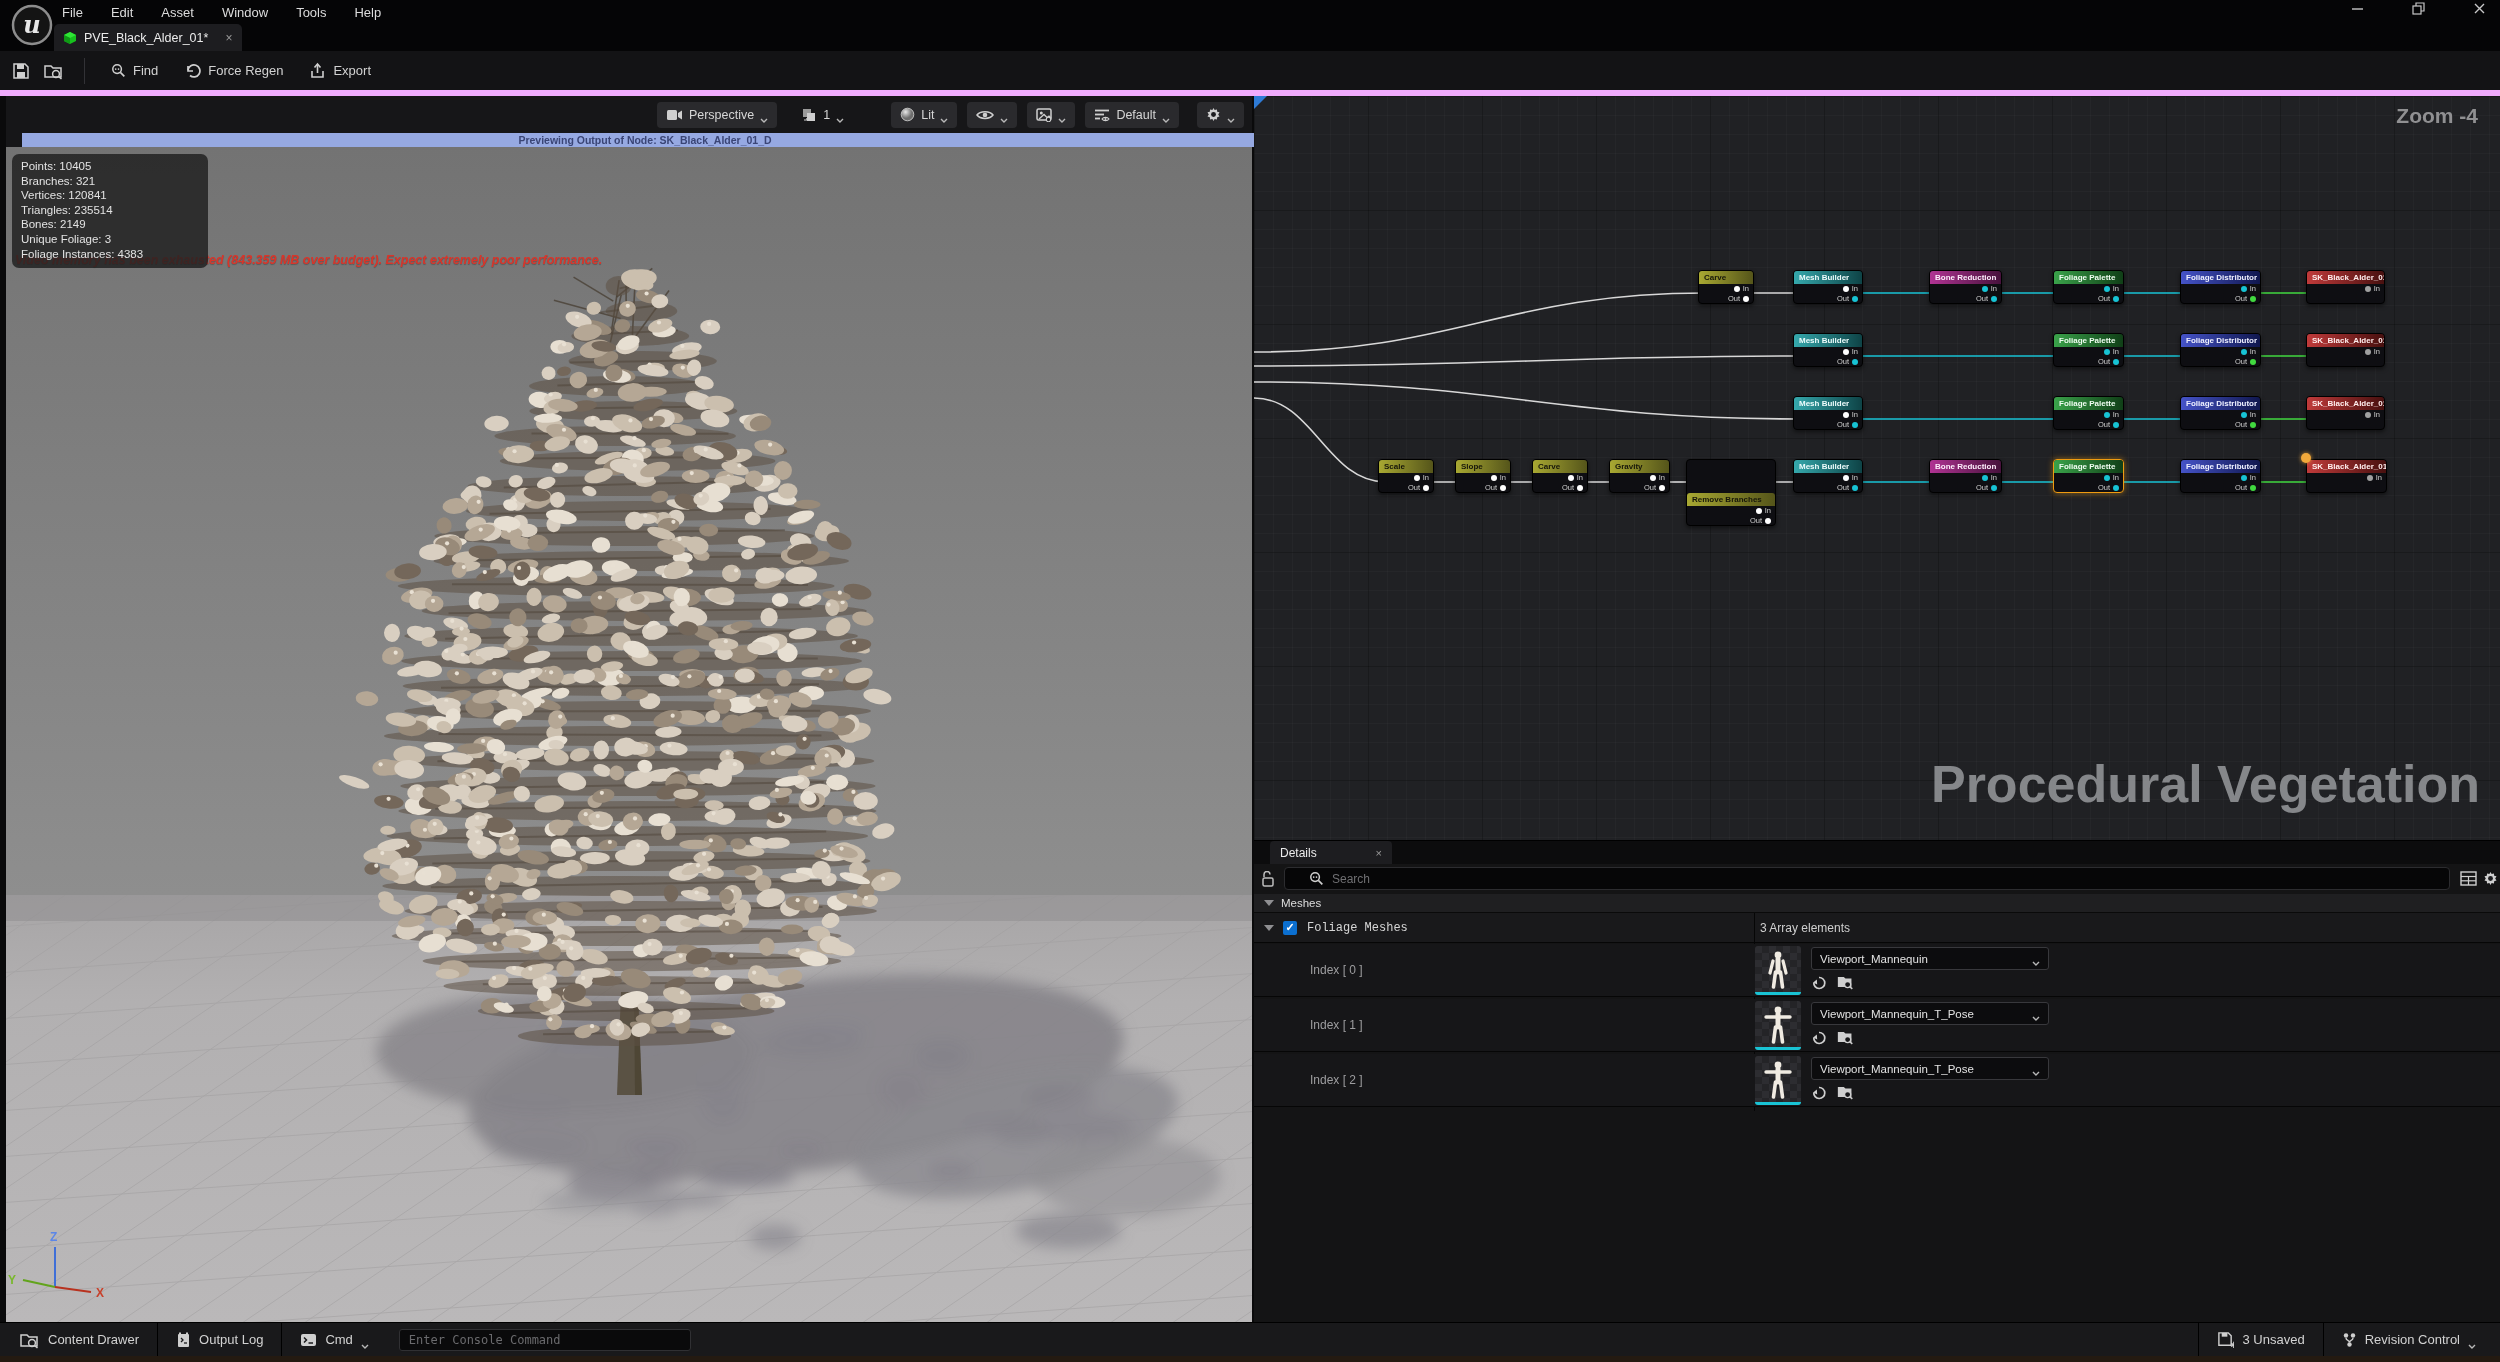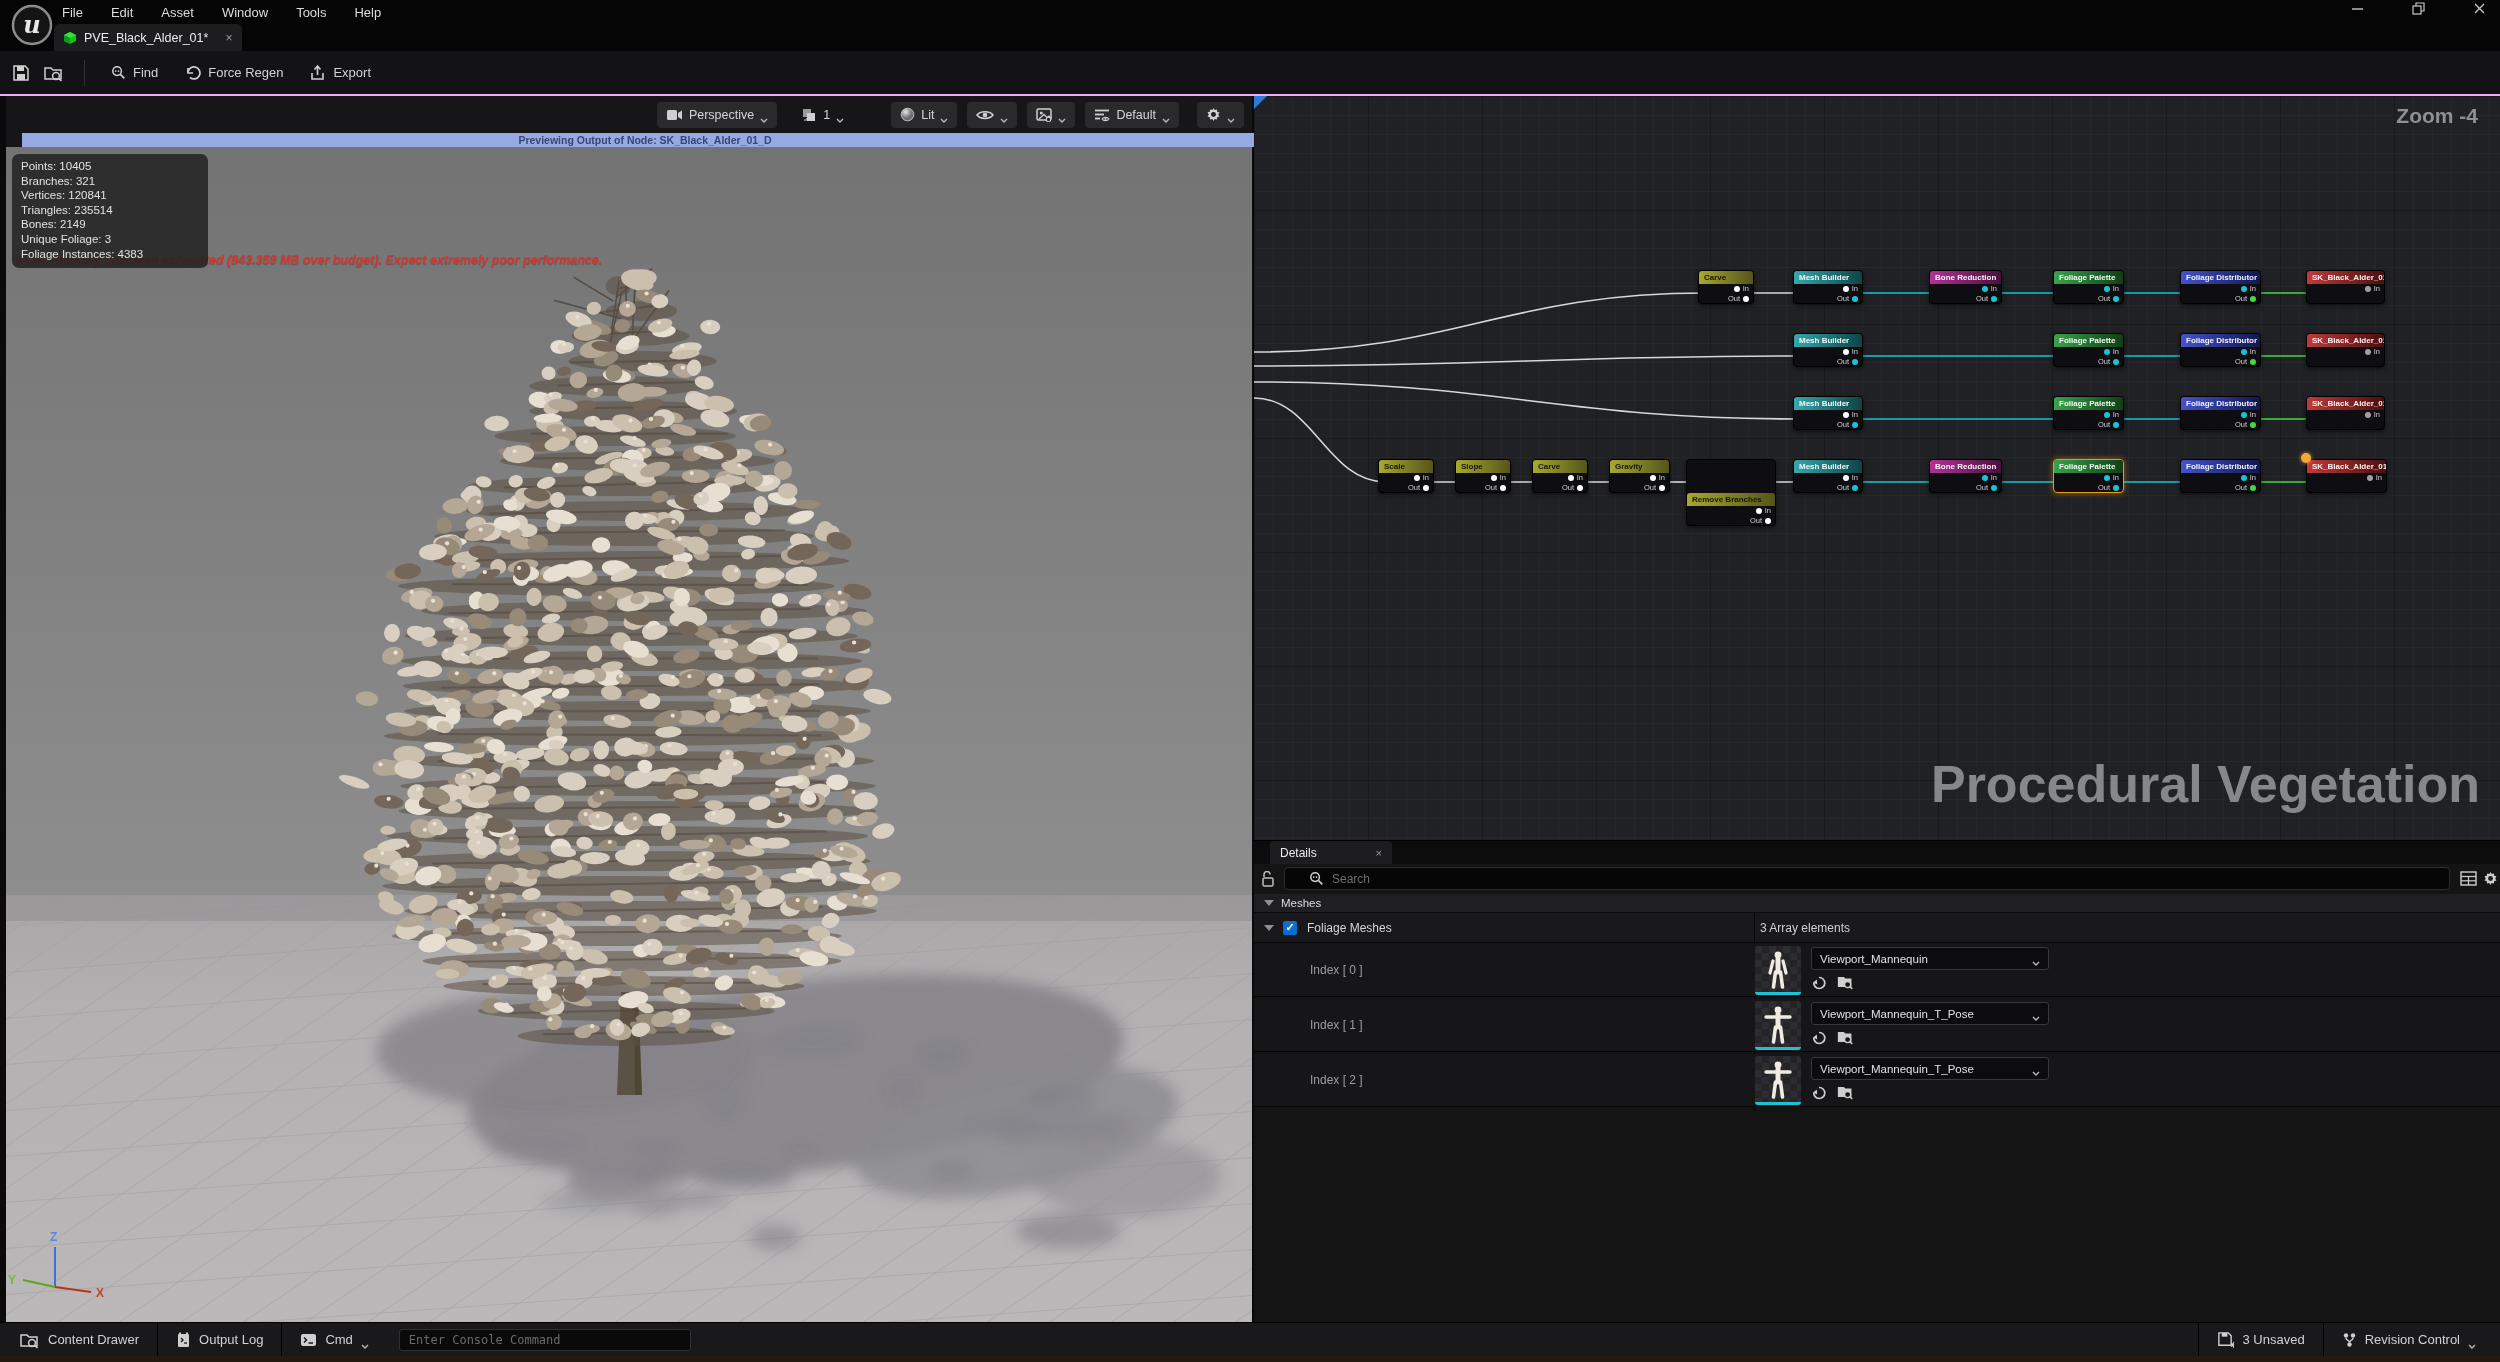--- a/index.html
+++ b/index.html
@@ -10,21 +10,21 @@
 
   
   #titlebar{position:absolute;left:0;top:0;width:2500px;height:96px;background:#050506;}
   #logo{position:absolute;left:10px;top:3px;width:44px;height:44px;}
   #menus{position:absolute;left:62px;top:0;height:24px;display:flex;gap:28px;align-items:center;font-size:13px;color:#dcdcdc;}
   .menu-item{cursor:default;}
   #winctrl{position:absolute;right:14px;top:2px;display:flex;gap:48px;align-items:center;color:#c8c8c8;}
   #tabstrip{position:absolute;left:54px;top:24px;height:27px;display:flex;}
   .tab{display:flex;align-items:center;gap:7px;height:27px;padding:0 10px 0 9px;background:#1d1d20;border-radius:5px 5px 0 0;font-size:12.5px;color:#ececec;}
   .tab .close{color:#9a9a9a;font-size:12px;margin-left:10px;}
-  #main-toolbar{position:absolute;left:0;top:51px;width:2500px;height:45px;background:#131315;display:flex;align-items:center;gap:14px;padding-left:12px;border-bottom:2px solid #f0abfc;}
+  #main-toolbar{position:absolute;left:0;top:51px;width:2500px;height:45px;background:#131315;display:flex;align-items:center;gap:14px;padding-left:12px;border-bottom:6px solid #f0abfc;}
   .tb-sep{width:1px;height:26px;background:#323236;margin:0 6px;}
   .tb-btn{display:flex;align-items:center;gap:7px;font-size:13px;color:#d2d2d2;padding:4px 6px;border-radius:4px;}
   .icon{display:inline-flex;align-items:center;justify-content:center;color:#cfcfcf;}
 
   
   #viewport-panel{position:absolute;left:6px;top:96px;width:1246px;height:1226px;background:#161618;}
   #vp-toolbar{position:absolute;left:0;top:0;width:100%;height:37px;background:#161618;display:flex;align-items:center;justify-content:flex-end;gap:10px;padding-right:8px;}
   .vp-btn{display:flex;align-items:center;gap:6px;height:26px;padding:0 9px;background:#2a2a2d;border-radius:4px;font-size:12.5px;color:#d6d6d6;}
   .chev{width:8px;height:5px;display:inline-block;}
   #preview-bar{position:absolute;left:16px;top:37px;width:100%;height:14px;background:#96a9e2;display:flex;align-items:center;justify-content:center;font-size:10.5px;color:#3a4576;font-weight:bold;}
@@ -1784,21 +1784,21 @@
           </svg>
         </span>
     </div>
     <div class="cat-row" style="top:53px;">
       <span class="tri-down"></span>
       <span>Meshes</span>
     </div>
     <div id="array-row">
       <span class="tri-down" style="margin-left:10px;"></span>
       <span class="checkbox" style="margin-left:9px;">✓</span>
-      <span style="margin-left:10px;font-size:12px;color:#d6d6d6;">Foliage Meshes</span>
+      <span style="margin-left:10px;font-size:12px;color:#d6d6d6;font-family:Liberation Mono, monospace;">Foliage Meshes</span>
       <span style="position:absolute;left:506px;font-size:12px;color:#cfcfcf;">3 Array elements</span>
     </div>
     <div class="vcol-divider"></div>
     <div id="index-rows">
         <div class="index-row" style="top: 103px;">
           <span class="index-label">Index [ 0 ]</span>
           <div class="thumb">
             <svg width="30" height="40" viewBox="0 0 30 40" style="position:absolute;left:8px;top:4px;">
               <circle cx="15" cy="5" r="3.4" fill="#f0ebe2"></circle>
               <path d="M15 9 L15 22" stroke="#f0ebe2" stroke-width="5" stroke-linecap="round"></path>

